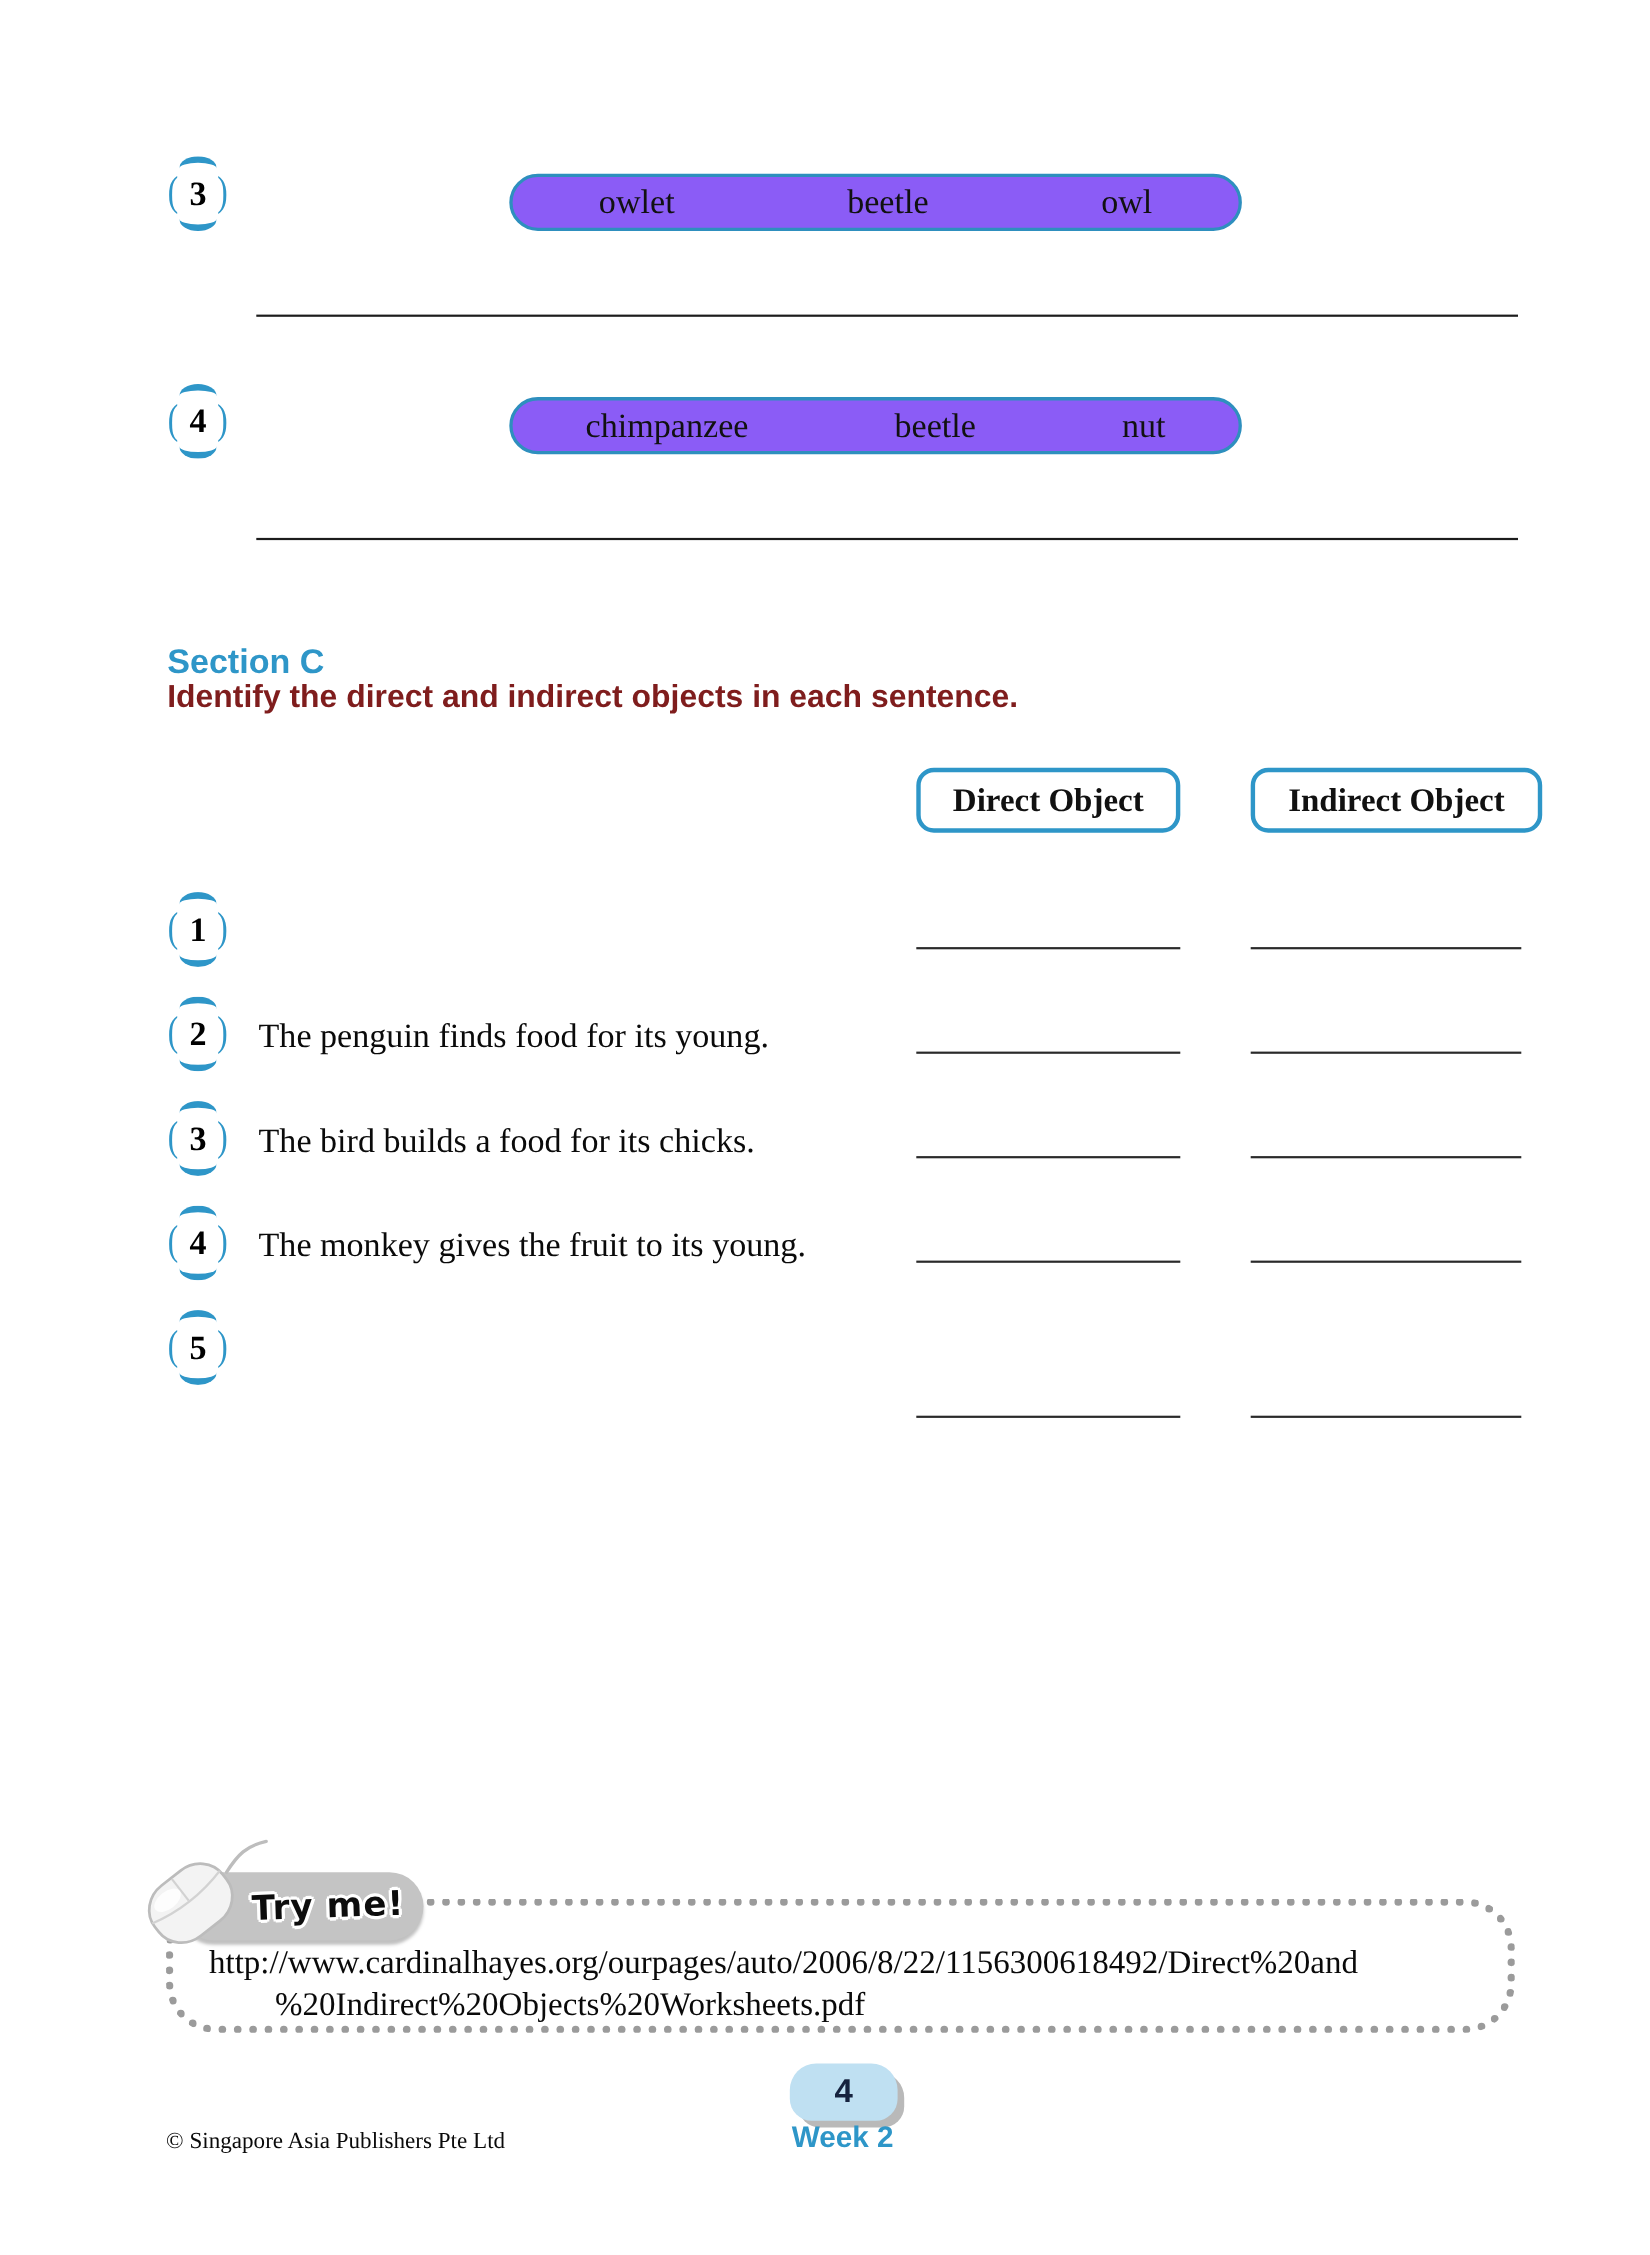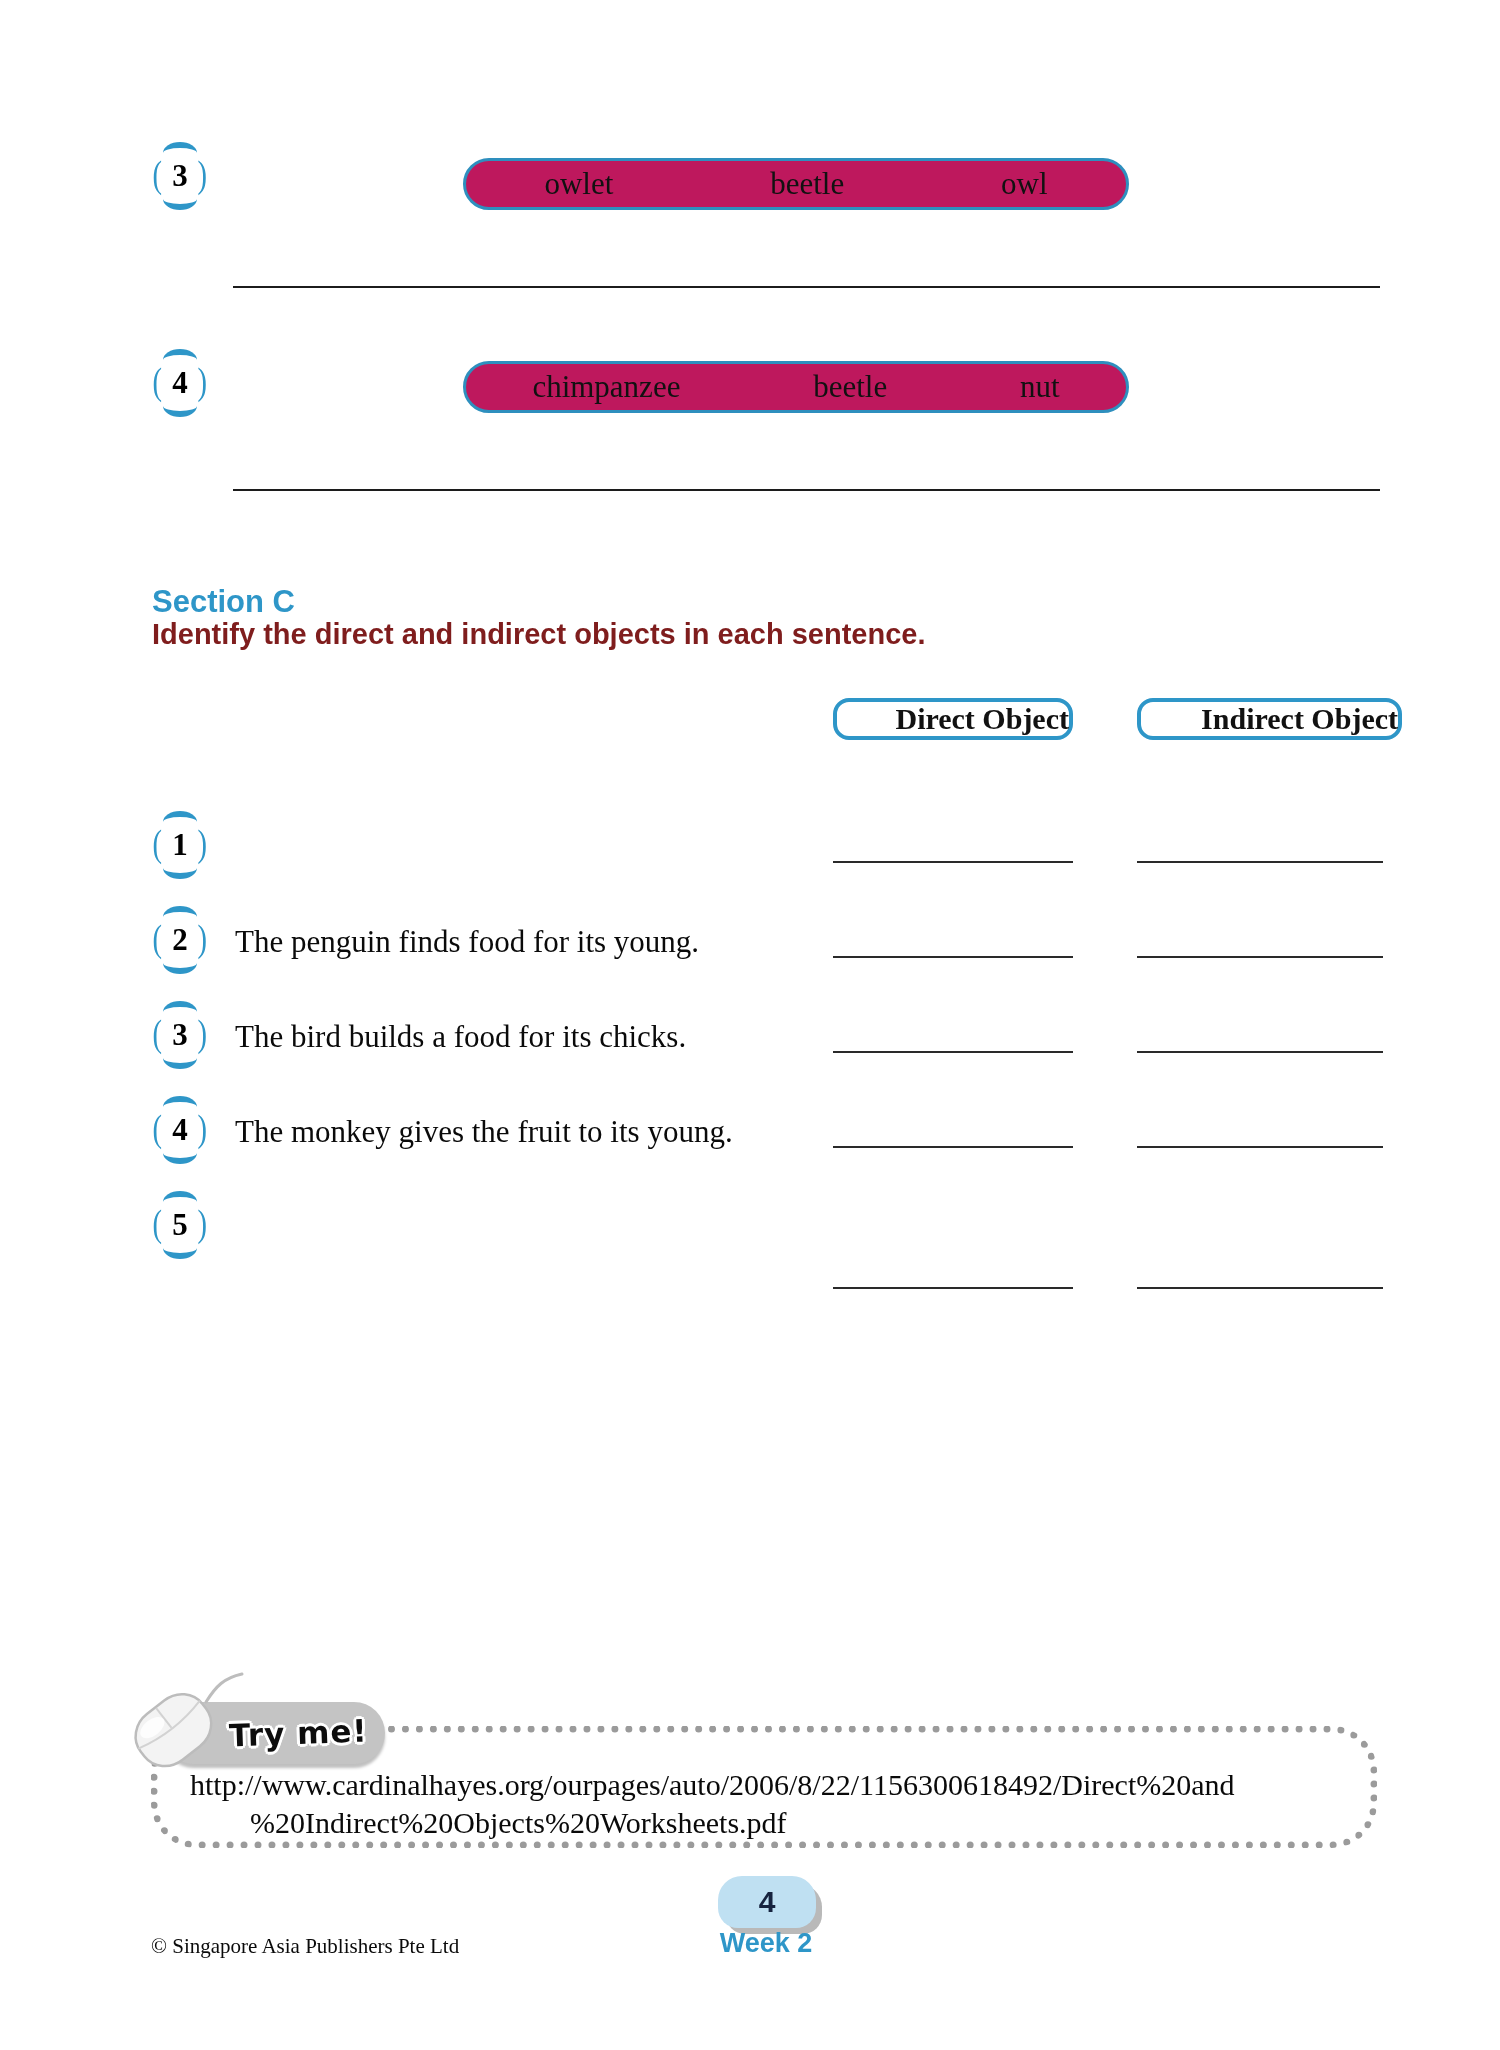--- a/index.html
+++ b/index.html
@@ -28,41 +28,41 @@
     position:absolute; top:50%; transform:translateY(-54%) scaleX(.75);
     color:#2e96c8; font-size:38px; font-family:"Liberation Serif", serif; font-weight:normal;
   }
   .badge .pl { left:-5px; }
   .badge .pr { right:-5px; }
   
   .word-box {
     position:absolute; left:463px; width:660px; height:46px;
     border:3px solid #2e8fbe; border-radius:26px;
     display:flex; align-items:center; justify-content:space-around;
-    font-size:31px; background:#be185d;
+    font-size:31px; background:#8b5cf6;
   }
   .answer-line {
     position:absolute; left:233px; width:1147px; height:0;
     border-top:2px solid #1c1c1c;
   }
   
   .sec-title {
     position:absolute; left:152px; top:560px;
     font-family:"Liberation Sans", sans-serif; font-weight:bold;
     font-size:31px; color:#2e96c8;margin-top:24px;
   }
   .sec-instr {
     position:absolute; left:152px; top:618px;
     font-family:"Liberation Sans", sans-serif; font-weight:bold;
     font-size:29px; color:#7f1d1d;
   }
   .col-head {
-    position:absolute; top:698px; height:42px;
+    position:absolute; top:698px; height:59px;
     border:4px solid #2e96c8; border-radius:16px;
-    display:flex; align-items:center; justify-content:flex-end;
+    display:flex; align-items:center; justify-content:center;
     font-weight:bold; font-size:30px; background:#fff; box-sizing:border-box;
   }
   .col-direct   { left:833px;  width:240px; }
   .col-indirect { left:1137px; width:265px; }
   .qrow { position:absolute; left:0; width:1500px; height:100px; }
   .qrow .badge { left:156px; top:0; }
   .qrow .sentence {
     position:absolute; left:235px; top:9px; width:585px;
     font-size:31px; line-height:42px; color:#0a0a0a;
   }

